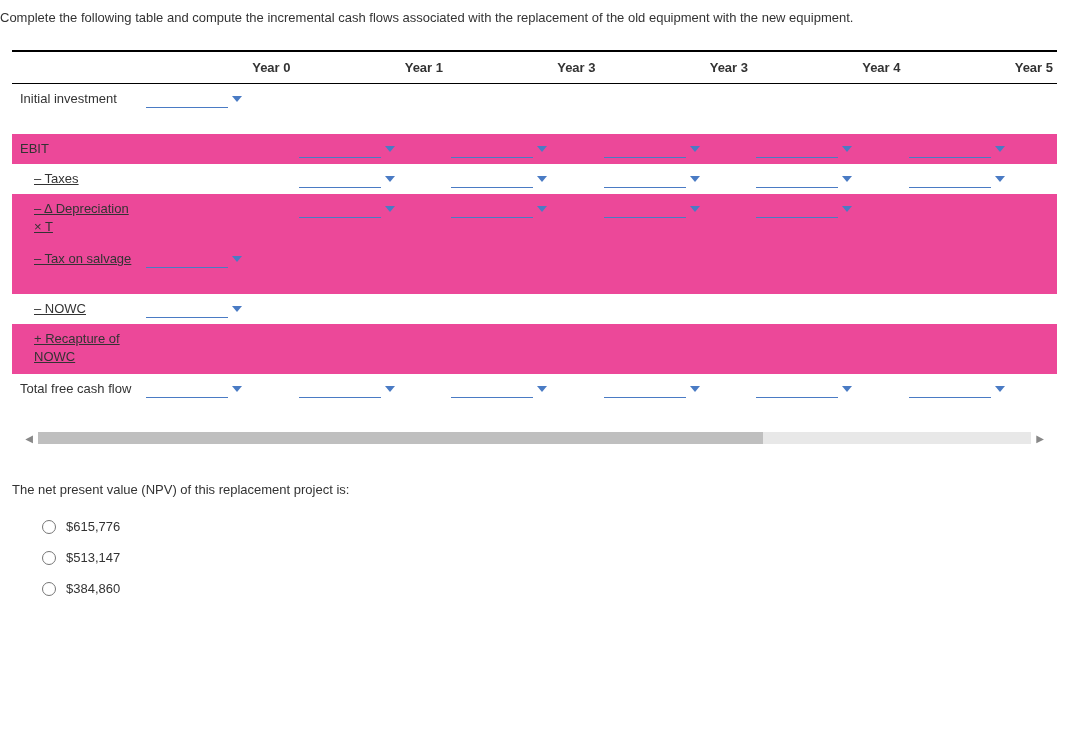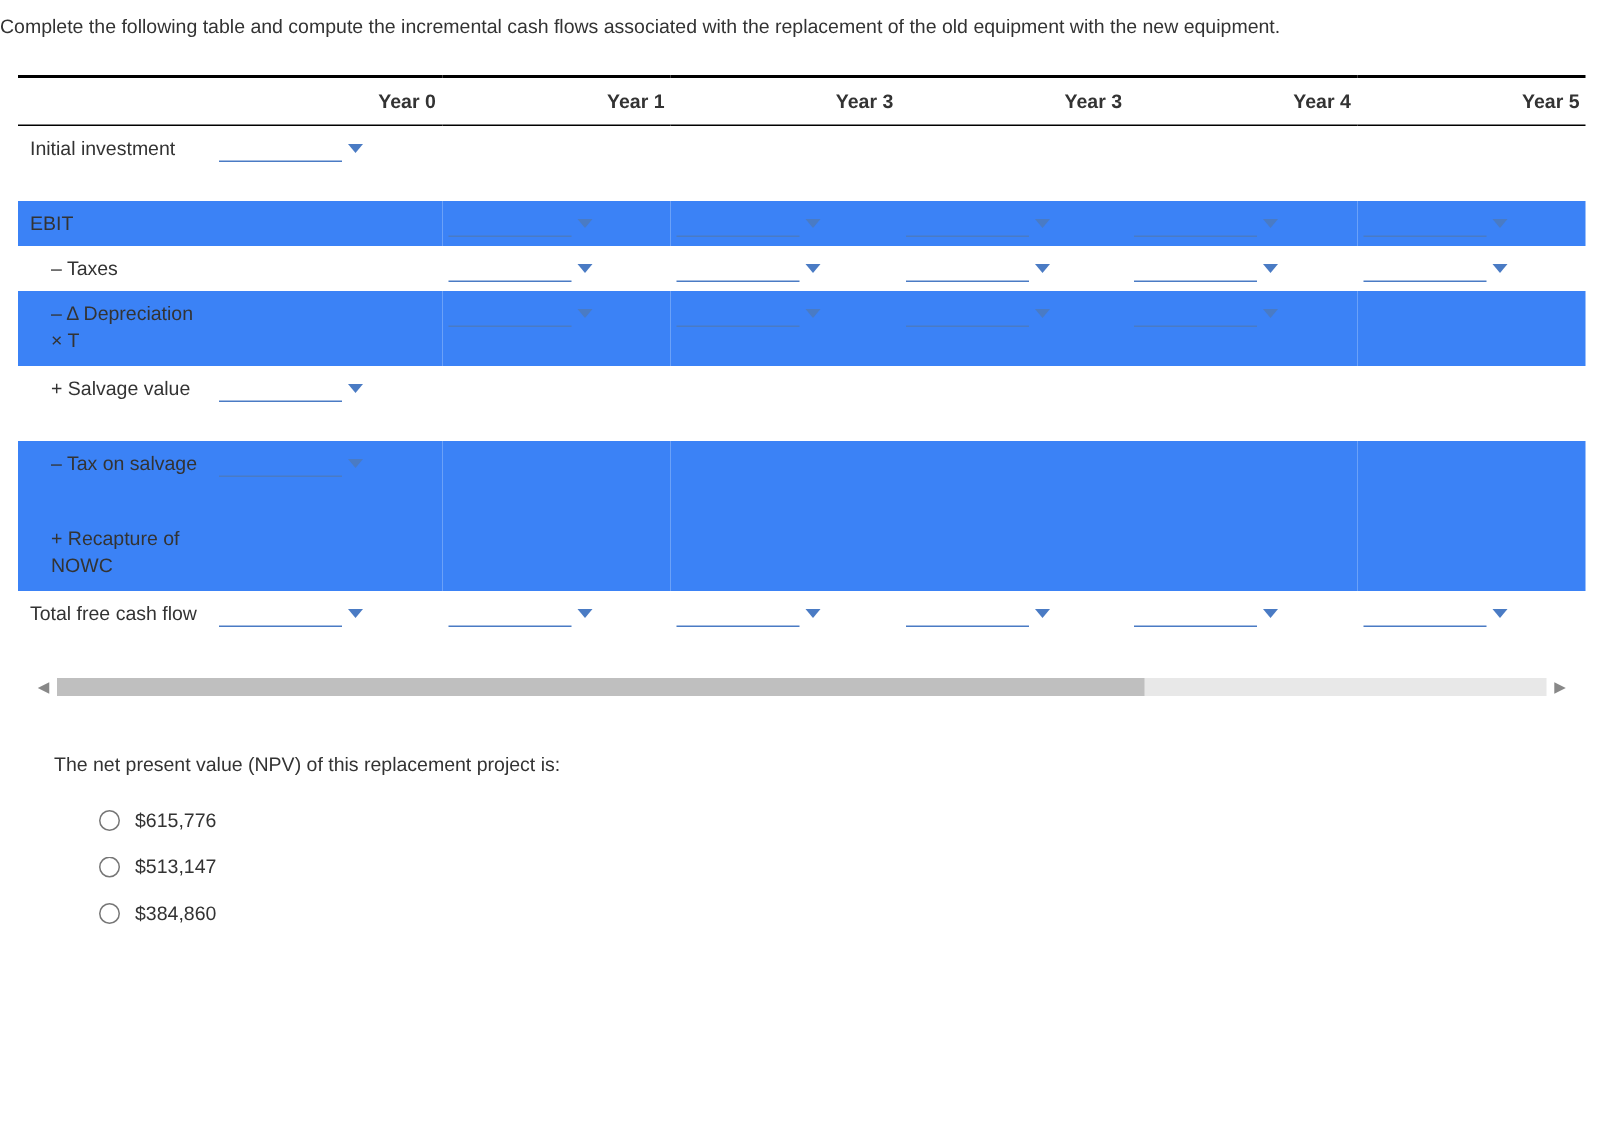--- a/index.html
+++ b/index.html
@@ -47,34 +47,35 @@
       height: 28px;
     }
     tbody td:first-child {
       width: 130px;
       min-width: 130px;
       padding-left: 8px;
       padding-right: 8px;
       margin-top: 25px;
     }
     tbody tr.shaded {
-      background: #3b82f6;
+      background: #ec4899;
       padding-left: 16px;
     }
     tbody tr.tall td {
       height: 50px;
       vertical-align: top;
       padding-top: 6px;
     }
     .row-label {
       font-size: 13px;
       line-height: 1.4;
     }
     .indent {
       padding-left: 14px;
+      text-decoration: underline;
     }
     .dropdown-cell {
       display: flex;
       align-items: center;
       gap: 4px;
       justify-content: flex-start;
       padding-right: 20px;
     }
     .input-line {
       border-bottom: 1.5px solid #4a7bc4;
@@ -120,21 +121,20 @@
     .hscroll-thumb {
       position: absolute;
       left: 0;
       top: 0;
       height: 12px;
       width: 73%;
       background: #bfbfbf;
     }
     .npv-section {
       padding: 30px 12px 0;
-      margin-left: 24px;
     }
     .npv-question {
       font-size: 13px;
       margin-bottom: 22px;
     }
     .radio-group {
       padding-left: 30px;
     }
     .radio-option {
       display: flex;
@@ -283,39 +283,39 @@
             </div>
           </td>
           <td>
             <div class="dropdown-cell">
               <div class="input-line"></div>
               <div class="dropdown-arrow"></div>
             </div>
           </td>
           <td></td>
         </tr>
-        <tr class="tall">
-          <td>
-            <div class="row-label indent">+ Salvage value</div>
-          </td>
-          <td>
-            <div class="dropdown-cell">
-              <div class="input-line"></div>
-              <div class="dropdown-arrow"></div>
-            </div>
-          </td>
-          <td></td>
-          <td></td>
-          <td></td>
-          <td></td>
-          <td></td>
-        </tr>
         <tr class="shaded tall">
           <td>
             <div class="row-label indent">– Tax on salvage</div>
+          </td>
+          <td>
+            <div class="dropdown-cell">
+              <div class="input-line"></div>
+              <div class="dropdown-arrow"></div>
+            </div>
+          </td>
+          <td></td>
+          <td></td>
+          <td></td>
+          <td></td>
+          <td></td>
+        </tr>
+        <tr>
+          <td>
+            <div class="row-label indent">– NOWC</div>
           </td>
           <td>
             <div class="dropdown-cell">
               <div class="input-line"></div>
               <div class="dropdown-arrow"></div>
             </div>
           </td>
           <td></td>
           <td></td>
           <td></td>

